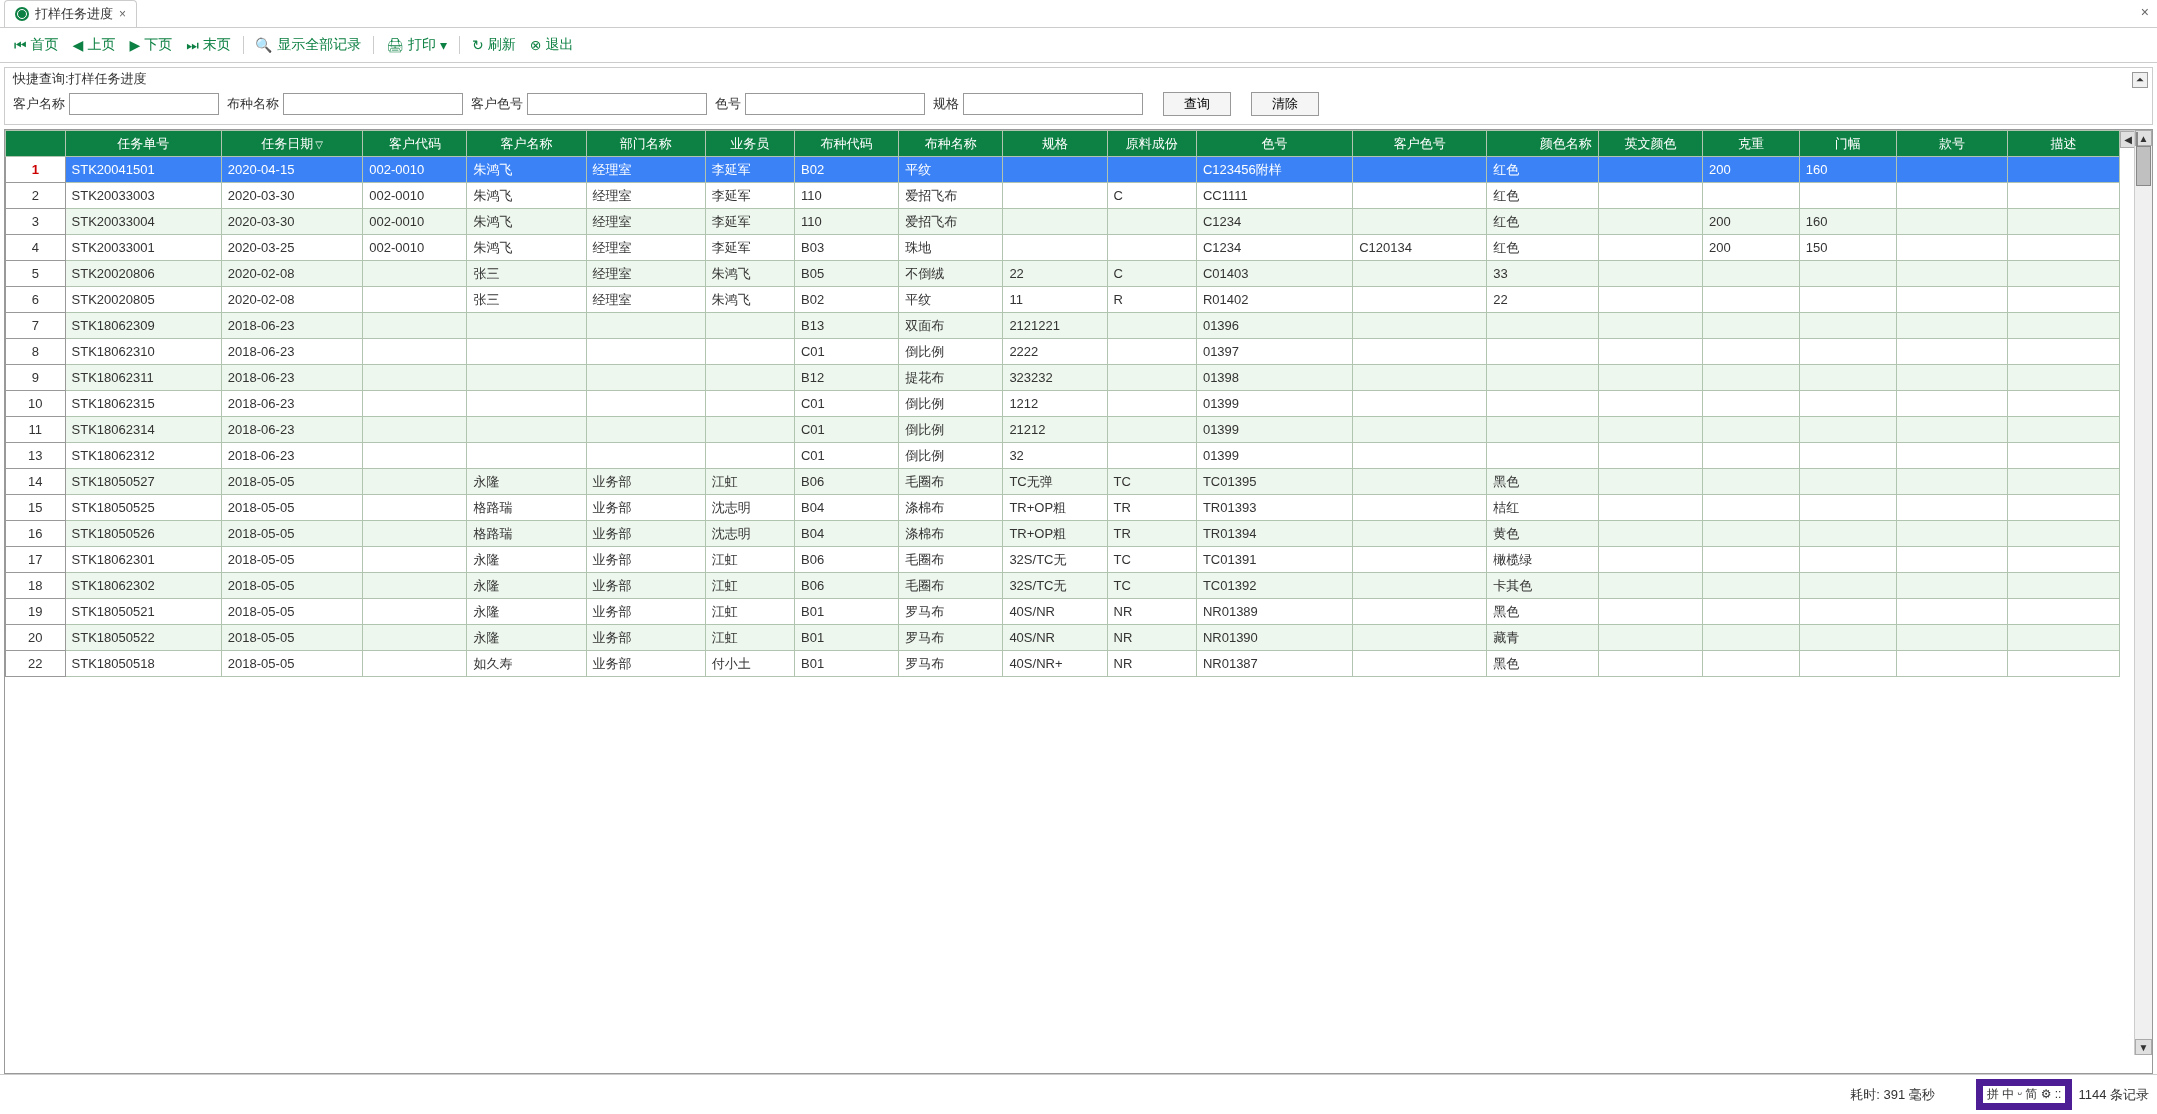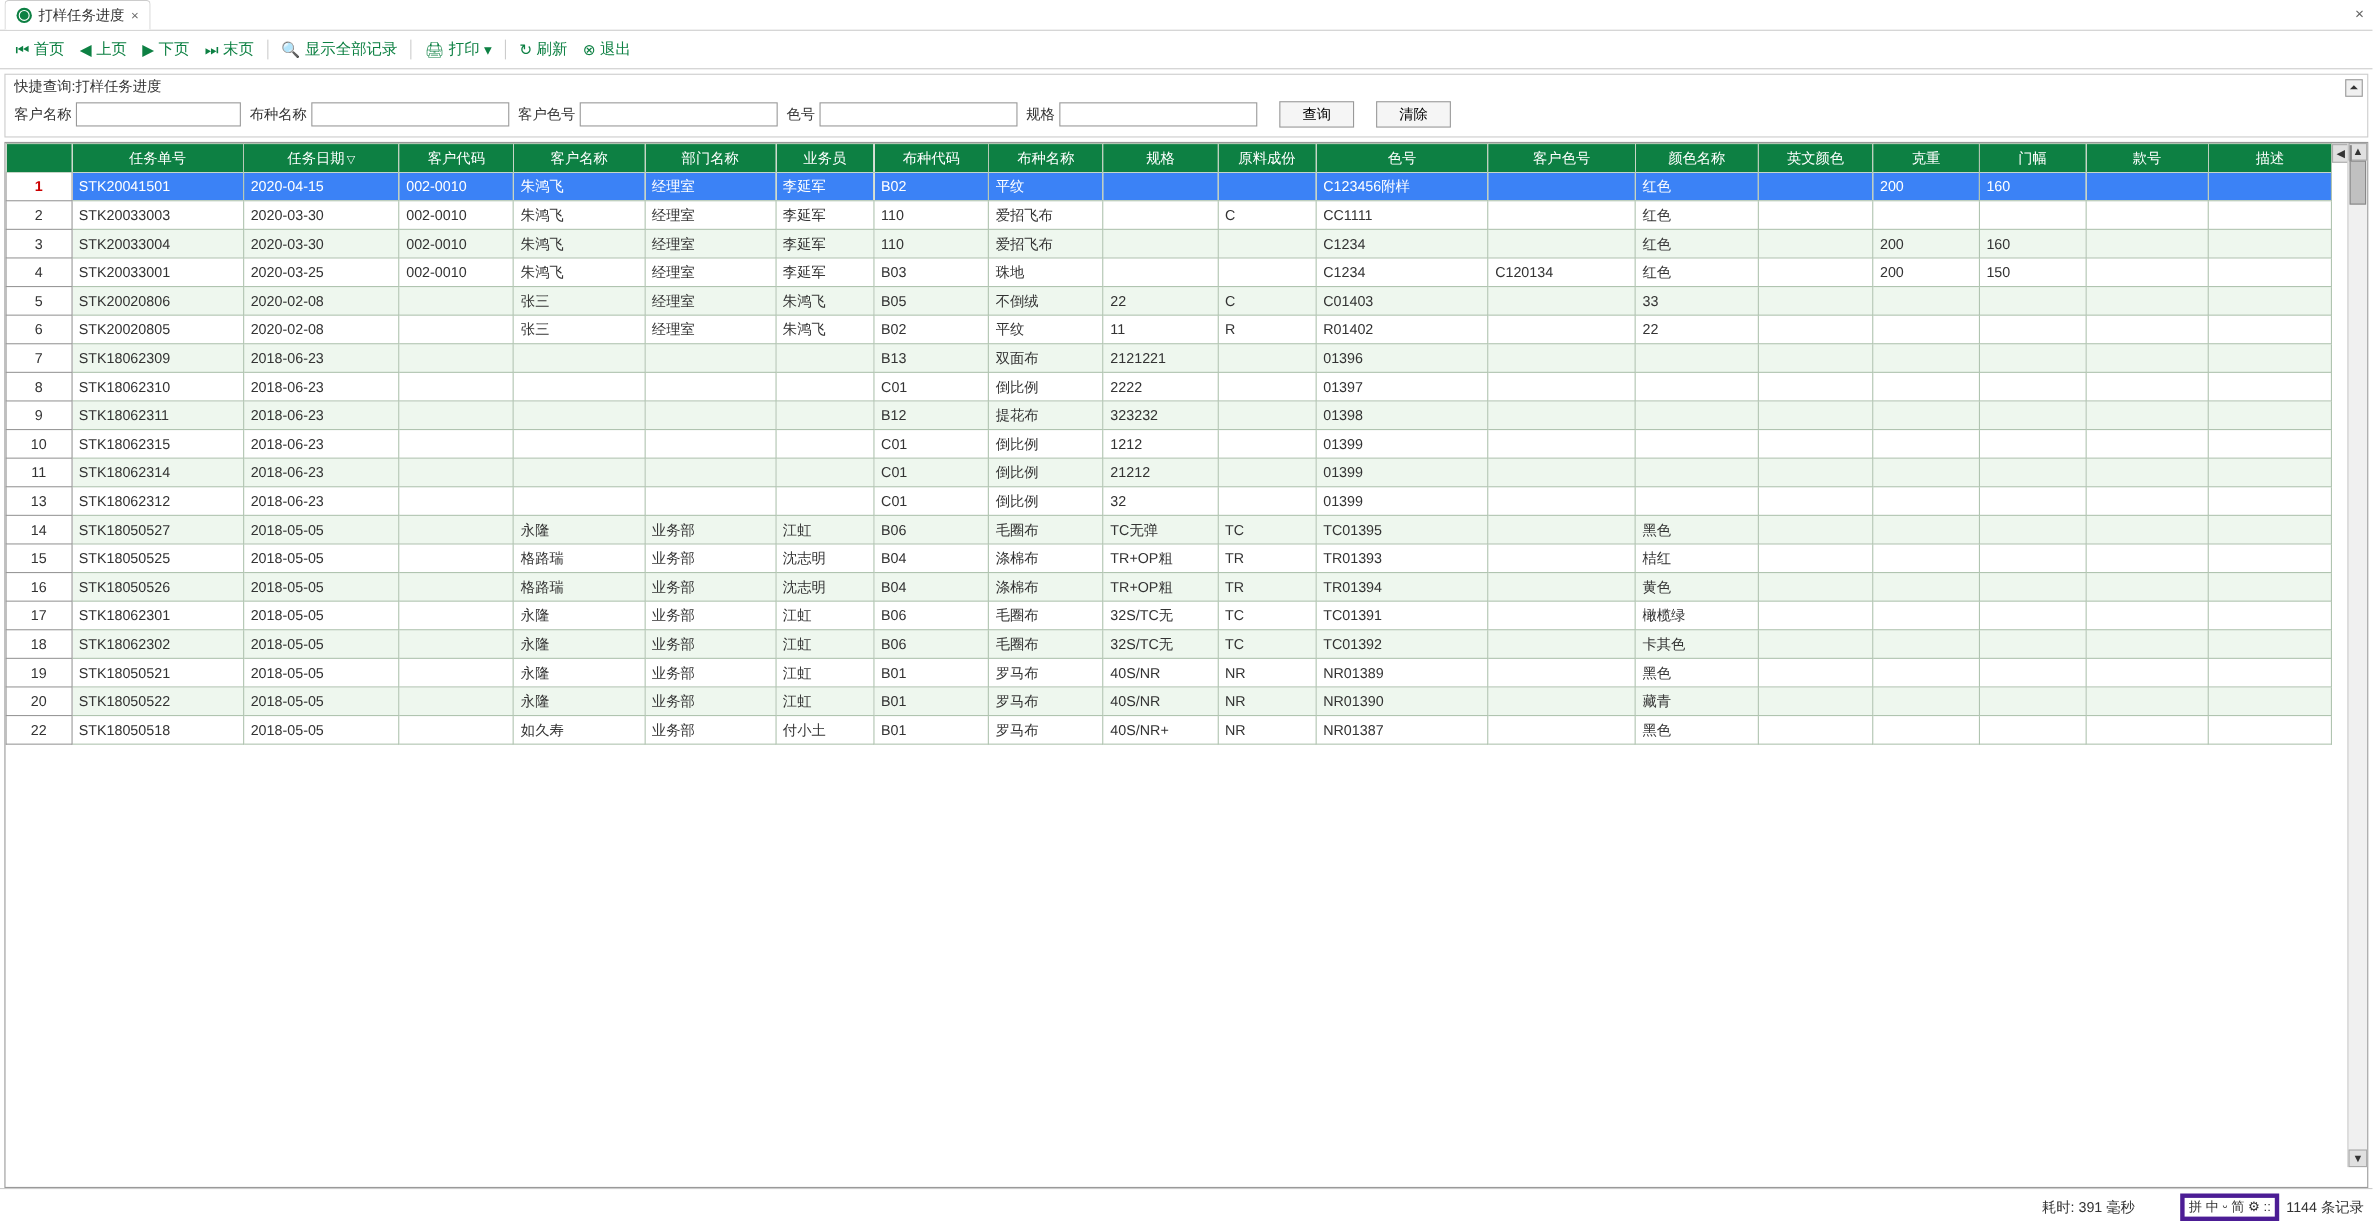--- a/index.html
+++ b/index.html
@@ -46,21 +46,21 @@
 .vscroll .track { position: absolute; top: 16px; bottom: 16px; left: 0; right: 0; }
 .vscroll .thumb { position: absolute; top: 0; left: 1px; right: 1px; height: 40px; background: #c0c0c0; border: 1px solid #888; }
 .hscroll-container { height: 18px; display: flex; }
 .hscroll { flex: 1; background: #f0f0f0; border-top: 1px solid #ccc; display: flex; align-items: stretch; }
 .hscroll .arrow { width: 16px; display: flex; align-items: center; justify-content: center; font-size: 10px; cursor: pointer; border: 1px solid #aaa; background: #e0e0e0; }
 .hscroll .track { flex: 1; position: relative; }
 .hscroll .thumb { position: absolute; left: 0; top: 1px; bottom: 1px; width: 66%; background: #c0c0c0; border: 1px solid #888; }
 
 .status-bar { display: flex; justify-content: flex-end; align-items: center; padding: 4px 8px; font-size: 13px; border-top: 1px solid #ccc; gap: 41px; }
 .status-right { display: flex; align-items: center; gap: 6px; }
-.ime-box { border: 4px solid #4c1d95; padding: 0 4px; font-size: 12px; display: flex; align-items: center; gap: 2px; }
+.ime-box { border: 7px solid #4c1d95; padding: 0 4px; font-size: 12px; display: flex; align-items: center; gap: 2px; }
 </style>
 </head>
 <body>
 
 <div class="window">
   <div class="tab-bar">
     <div class="tab">
       <span class="tab-icon"></span>
       <span>打样任务进度</span>
       <span class="tab-close-glyph">×</span>
@@ -147,21 +147,21 @@
               <th style="width: 70px;">客户代码</th>
               <th style="width: 80px;">客户名称</th>
               <th style="width: 80px;">部门名称</th>
               <th style="width: 60px;">业务员</th>
               <th style="width: 70px;">布种代码</th>
               <th style="width: 70px;">布种名称</th>
               <th style="width: 70px;">规格</th>
               <th style="width: 60px;">原料成份</th>
               <th style="width: 105px;">色号</th>
               <th style="width: 90px;">客户色号</th>
-              <th style="width: 75px;">颜色名称</th>
+              <th style="width: 75px; text-align: right;">颜色名称</th>
               <th style="width: 70px;">英文颜色</th>
               <th style="width: 65px;">克重</th>
               <th style="width: 65px;">门幅</th>
               <th style="width: 75px;">款号</th>
               <th style="width: 75px;">描述</th>
             </tr>
           </thead>
         <tbody id="grid-body">
             <tr class="selected">
               <td class="rownum">1</td>

